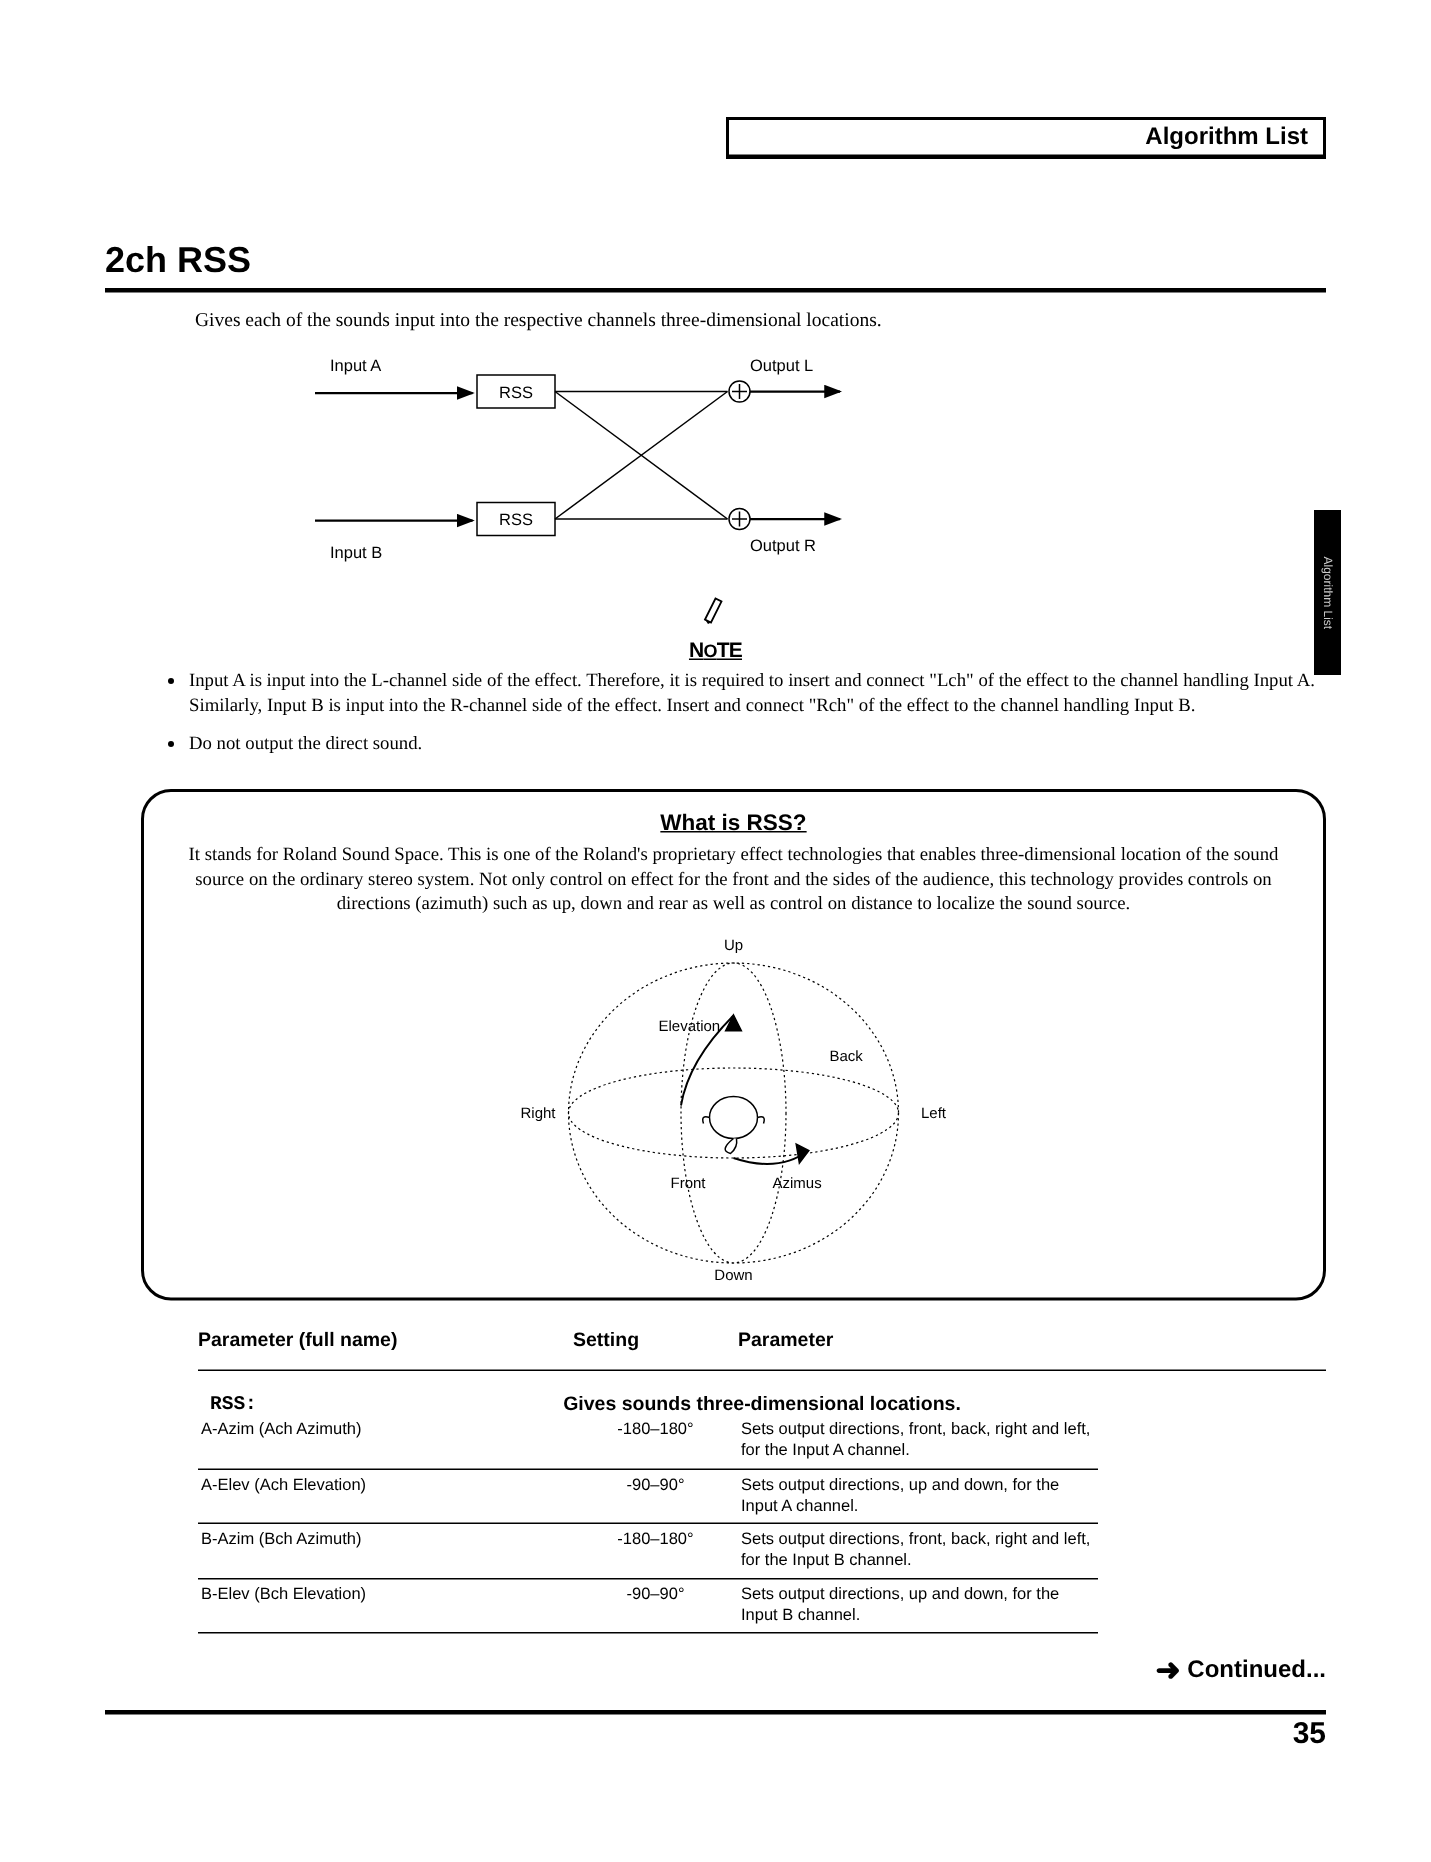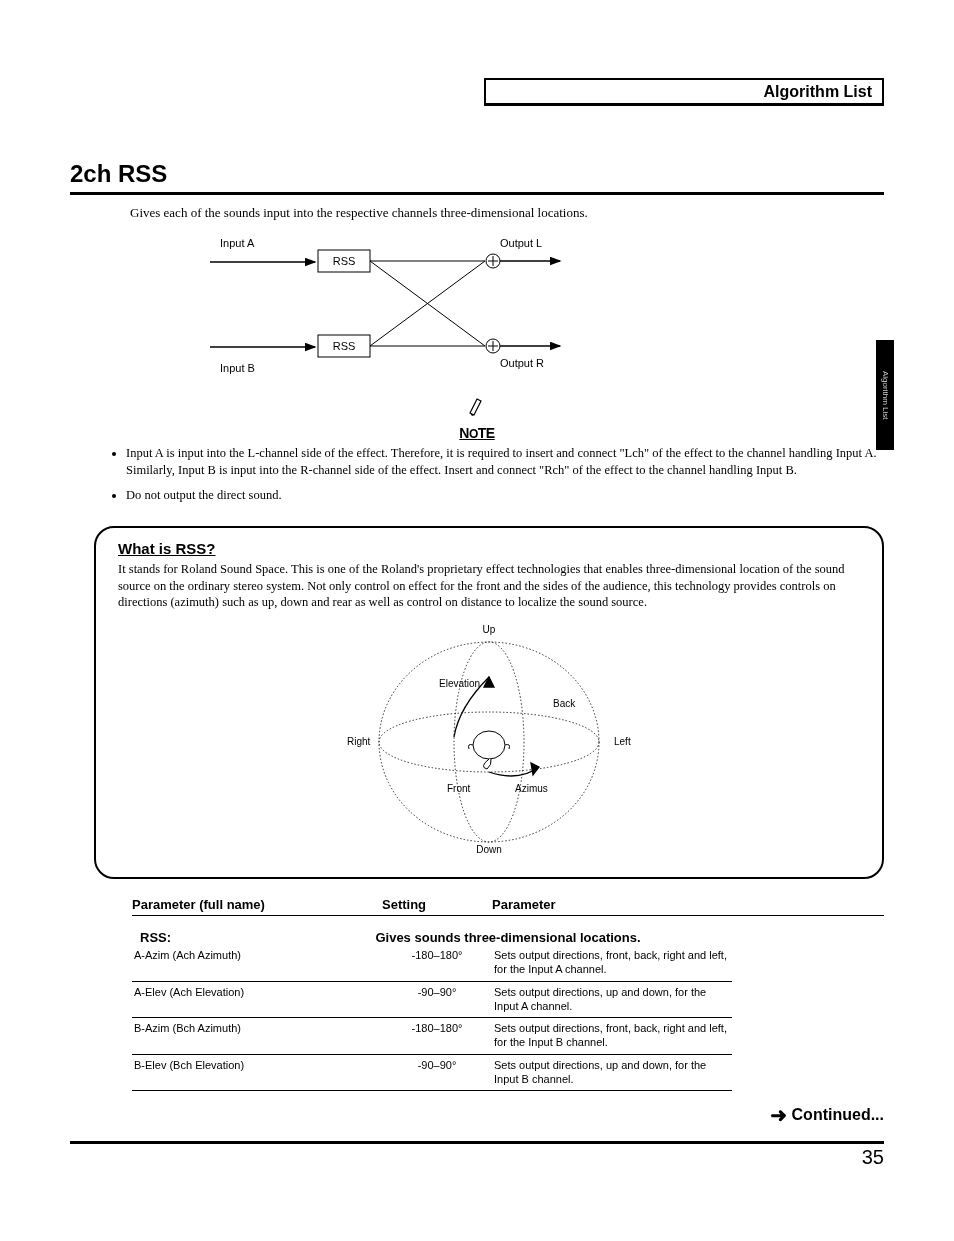--- a/index.html
+++ b/index.html
@@ -11,40 +11,40 @@
   h1.title { margin:100px 0 0 0; font-family: Liberation Sans, sans-serif; font-size:24px; font-weight:bold; }
   .title-rule { border:none; border-top:3px solid #000; margin:4px 0 0 0; }
   .intro { margin: 10px 0 6px 60px; font-size:13px; font-family:"Times New Roman", serif; }
   .diagram-flow { display:block; margin-left:130px; }
   .note-icon { display:flex; align-items:center; gap:2px; margin-top:14px; font-family:Arial, sans-serif; font-weight:bold; font-size:14px; position:relative;flex-direction:column; }
   .note-icon .pencil { position:relative; top:-6px; }
   .note-icon .notetext { text-decoration:underline; letter-spacing:-0.5px; }
   ul.notes { margin:4px 0 0 40px; padding:0 0 0 16px; font-size:12.5px; font-family:"Times New Roman", serif; line-height:1.35; }
   ul.notes li { margin-bottom:8px; }
   
-  .call-out { position:relative; margin-top:22px; border:2px solid #000; border-radius:20px; padding:12px 22px 20px 22px; margin-left:24px; }
+  .call-out { position:relative; margin-top:22px; border:2px solid #000; border-radius:20px; padding:12px 22px 8px 22px; margin-left:24px;text-align:center; }
   .call-out h2 { margin:0 0 4px 0; font-family:Arial, sans-serif; font-size:15px; font-weight:bold; text-decoration:underline; }
   .call-out p { margin:0; font-size:12.5px; line-height:1.35; }
   .sphere { display:block; margin:6px auto 0 auto; }
   
-  .param-head { display:flex; font-family:Arial, sans-serif; font-weight:bold; font-size:13px; margin-top:18px; margin-left:62px; border-bottom:1.5px solid #000; padding-bottom:3px; }
+  .param-head { display:flex; font-family:Arial, sans-serif; font-weight:bold; font-size:13px; margin-top:18px; margin-left:62px; border-bottom:1.5px solid #000; padding-bottom:13px; }
   .col-p { width:250px; }
   .col-s { width:110px; }
   .col-f { flex:1; }
-  .section-label { position:absolute; left:70px; margin-top:0; font-family:Liberation Sans, sans-serif; font-weight:bold; font-size:13px; }
+  .section-label { position:absolute; left:70px; margin-top:0; font-family:Liberation Mono, monospace; font-weight:bold; font-size:13px; }
   .section-desc-row { font-family:Arial, sans-serif; font-weight:bold; font-size:13px; text-align:center; margin-left:62px; margin-top:14px; position:relative; }
   .param-table { margin-left:62px; border-collapse:collapse; width:600px; }
   .param-table td { border-bottom:1px solid #000; padding:4px 2px; vertical-align:top; font-family:Arial, sans-serif; font-size:11px; line-height:1.25; }
   .param-table td.cp { width:250px; }
   .param-table td.cs { width:110px; text-align:center; }
   .param-table td.cf { }
   .continued { text-align:right; font-family:Arial, sans-serif; font-weight:bold; font-size:16px; margin-top:12px; }
   .continued .arrow { font-size:20px; vertical-align:-2px; }
   .foot-rule { border:none; border-top:3px solid #000; margin:14px 0 0 0; }
-  .page-num { text-align:right; font-family:Arial, sans-serif; font-weight:normal; font-size:20px; margin-top:2px; }
+  .page-num { text-align:right; font-family:Arial, sans-serif; font-weight:bold; font-size:20px; margin-top:2px; }
 </style>
 </head>
 <body>
 
 <div class="page">
 
   <div class="header-box">
     <span>Algorithm List</span>
   </div>
 

